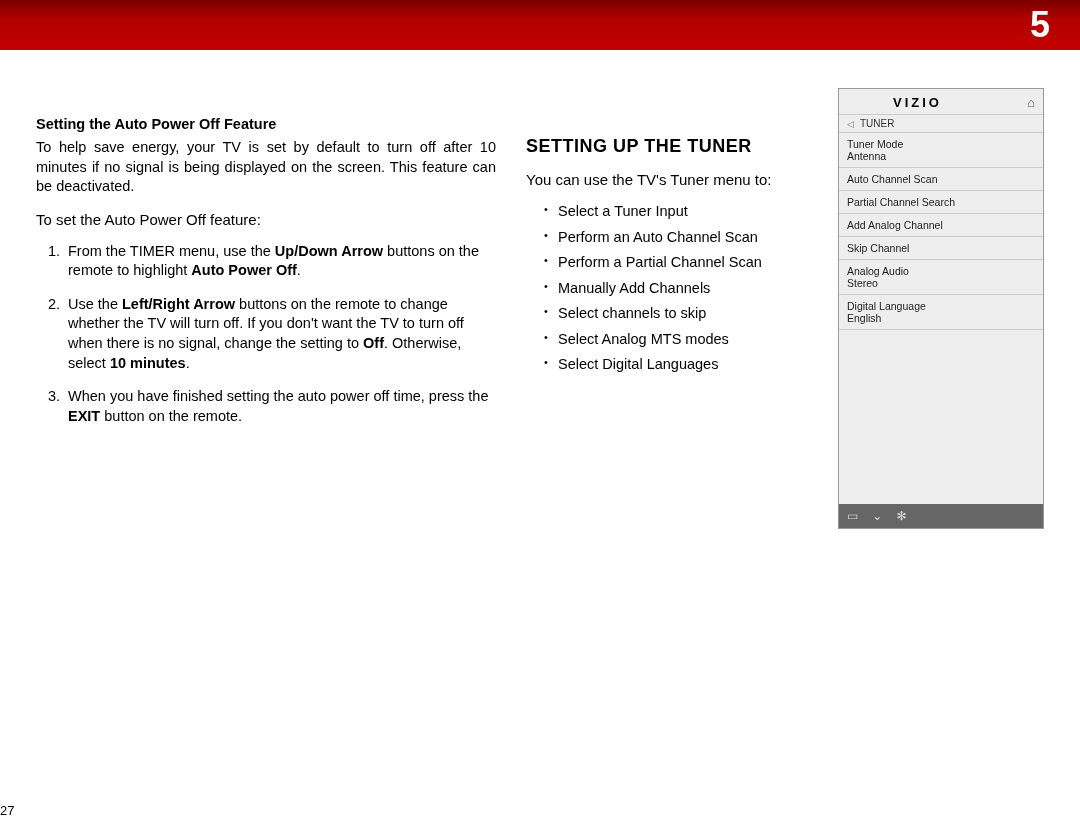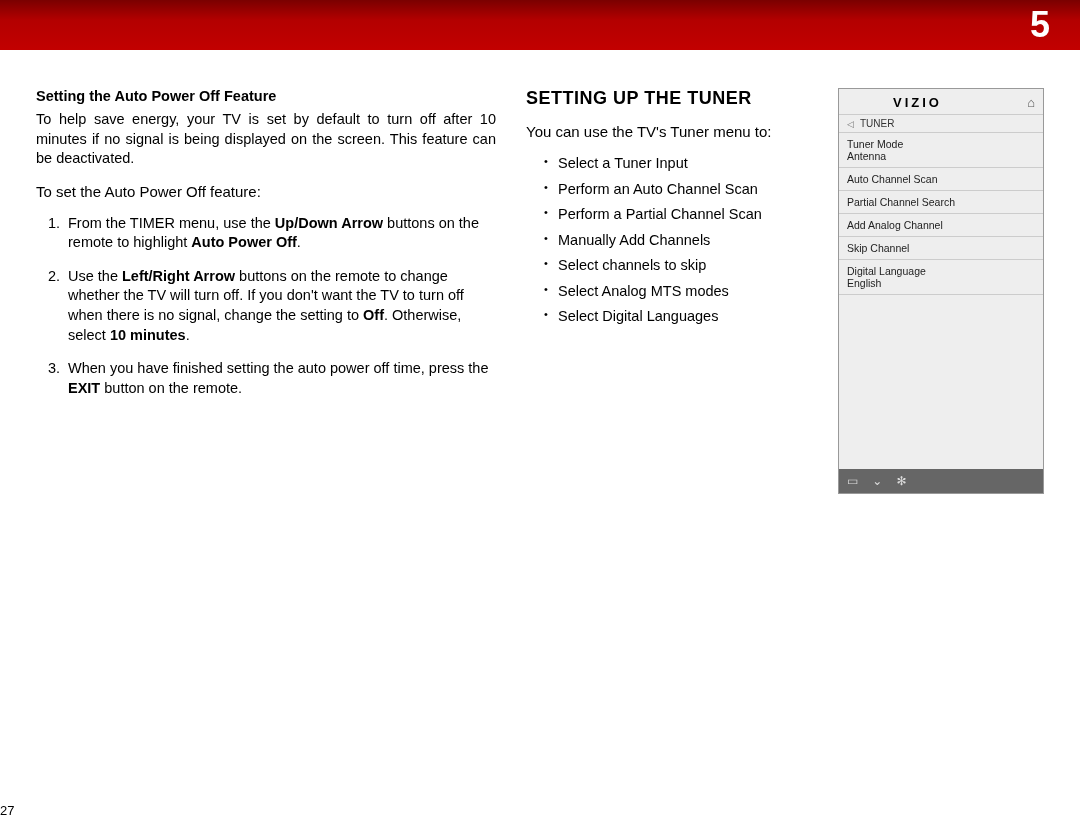--- a/index.html
+++ b/index.html
@@ -6,26 +6,26 @@
   html, body { width: 1080px; height: 834px; font-family: Arial, Helvetica, sans-serif; background: #fff; color: #000; }
   .page { position: relative; width: 1080px; height: 834px; }
   .red-band { position: absolute; top: 0; left: 0; right: 0; height: 50px;
     background: linear-gradient(to bottom, #7a0000 0%, #b30000 40%, #c20000 100%);
     display: flex; justify-content: flex-end; align-items: center; padding-right: 30px; color: #fff; font-size: 36px; font-weight: bold; }
   .content { position: absolute; top: 88px; left: 36px; right: 36px; bottom: 0; display: flex; }
   .col-left { width: 490px; padding-right: 30px; }
   .col-right { flex: 1; display: flex; }
   .col-right-text { flex: 1; padding-right: 18px; }
   .menu-panel { width: 206px; }
-  .subheading { font-weight: bold; font-size: 14.5px; margin-bottom: 6px; }
+  .subheading { font-weight: bold; font-size: 14.5px; margin-bottom: 6px; margin-top: 28px; }
   .body-text { font-size: 14.5px; line-height: 1.35; margin-bottom: 14px; text-align: justify; }
   .intro-line { font-size: 15px; margin-bottom: 14px; }
   ol.steps { list-style: decimal; padding-left: 28px; font-size: 14.5px; }
   ol.steps li { margin-bottom: 14px; line-height: 1.35; padding-left: 4px; }
-  .section-title { font-weight: 900; font-size: 18px; letter-spacing: 0.5px; margin-bottom: 14px; }
+  .section-title { font-weight: 900; font-size: 18px; letter-spacing: 0.5px; margin-bottom: 14px; margin-top: 48px; }
   .tuner-list { list-style: none; padding-left: 18px; font-size: 14.5px; }
   .tuner-list li { position: relative; padding-left: 14px; margin-bottom: 6px; line-height: 1.35; }
   .tuner-list li::before { content: "•"; position: absolute; left: 0; top: 0; font-size: 11px; }
   
   .panel { border: 1px solid #999; width: 206px; background: #f0f0f0; font-size: 11px; }
   .panel-header { display: flex; align-items: center; justify-content: space-between; padding: 6px 8px 4px 8px; background: #eeeeee; border-bottom: 1px solid #ccc; }
   .panel-header-left { font-weight: 900; letter-spacing: 3px; font-size: 13px; color: #000000; margin-left: 46px; }
   .home-icon { font-size: 13px; color: #555; }
   .panel-sub { display: flex; align-items: center; padding: 3px 8px; border-bottom: 1px solid #ccc; font-size: 10px; color: #333; background: #eeeeee; }
   .panel-sub .tri { margin-right: 6px; color: #777; font-size: 9px; }
@@ -102,20 +102,24 @@
           </div>
           <div class="panel-row">
             <span>Add Analog Channel</span>
             <span></span>
           </div>
           <div class="panel-row">
             <span>Skip Channel</span>
             <span></span>
           </div>
           <div class="panel-row">
+            <span>Analog Audio</span>
+            <span>Stereo</span>
+          </div>
+          <div class="panel-row">
             <span>Digital Language</span>
             <span>English</span>
           </div>
           <div class="panel-body-fill"></div>
           <div class="panel-footer">
             <span>▭</span>
             <span>⌄</span>
             <span>✻</span>
           </div>
         </div>

